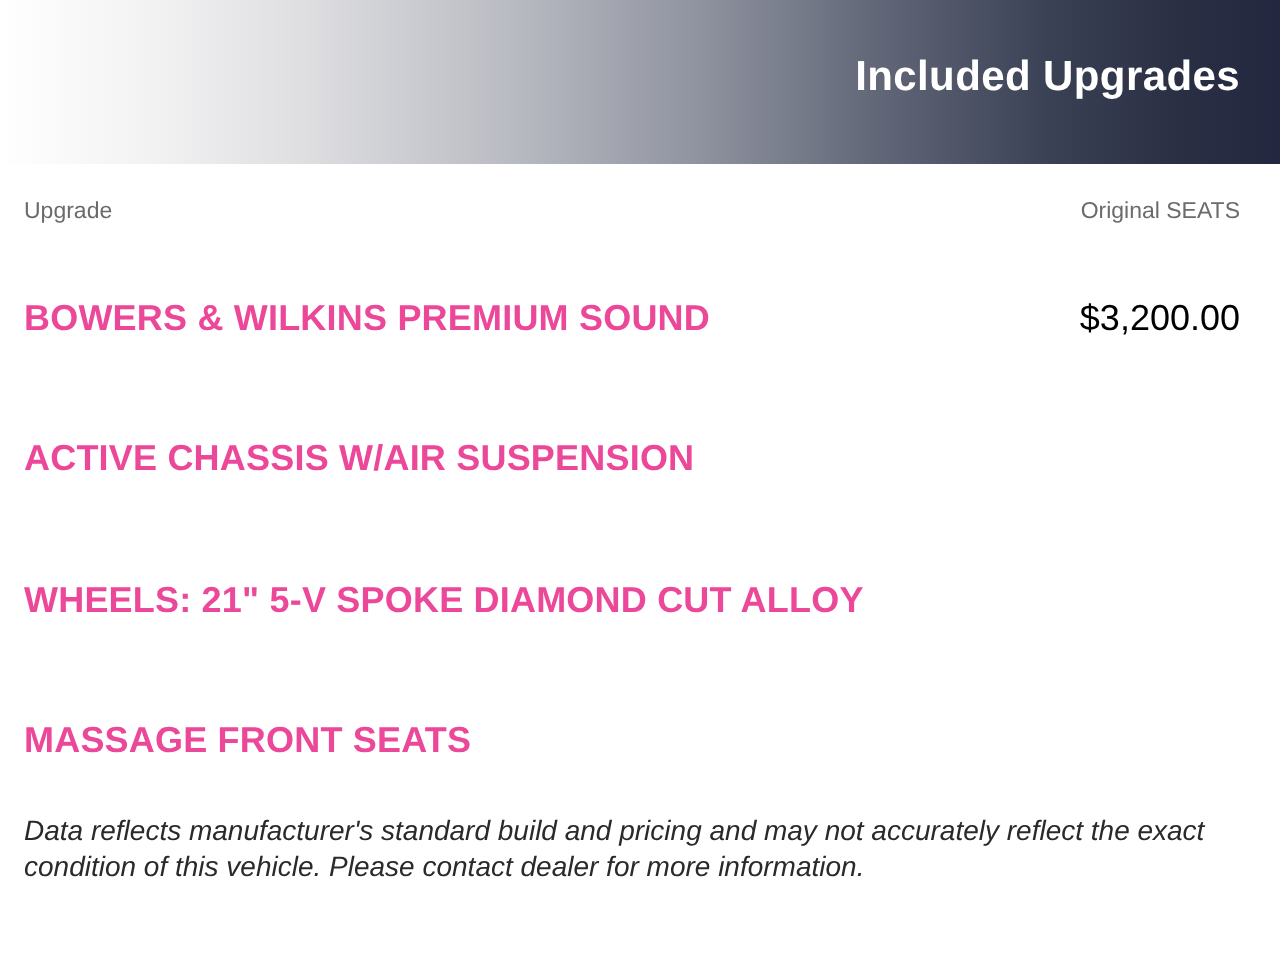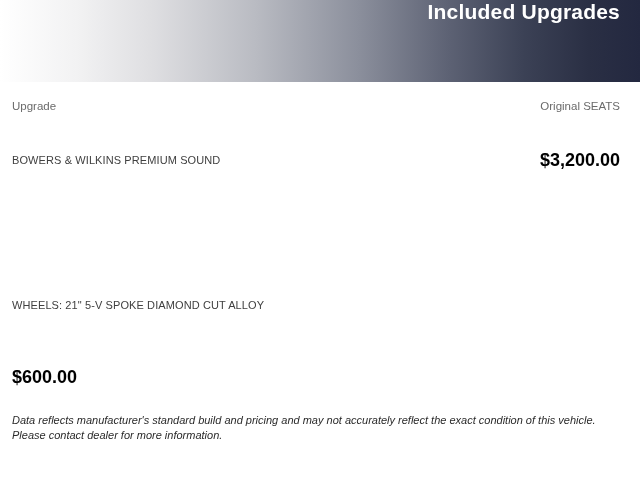--- a/index.html
+++ b/index.html
@@ -28,21 +28,21 @@
       #ffffff 0%,
       #f2f2f3 12%,
       #dedee1 24%,
       #b9bbc2 40%,
       #8b8f9c 56%,
       #5d6274 70%,
       #3b4155 82%,
       #2a2f44 92%,
       #232840 100%);
     display: flex;
-    align-items: flex-start;
+    align-items: center;
     justify-content: flex-end;
     box-sizing: border-box;
     padding: 0 20px 0 0;
   }
   .header-title {
     color: #ffffff;
     font-size: 21px;
     font-weight: bold;
     letter-spacing: 0.2px;
     padding-bottom: 4px;
@@ -67,34 +67,34 @@
   }
   .row {
     flex: 1 1 0;
     display: flex;
     align-items: center;
     justify-content: space-between;
     padding: 0 20px 0 12px;
     box-sizing: border-box;
   }
   .row-name {
-    font-size: 11px;
-    color: #404040;
-    font-weight: normal;
+    font-size: 18px;
+    color: #ec4899;
+    font-weight: bold;
     letter-spacing: 0.1px;
   }
   .row-price {
     font-size: 18px;
     color: #000000;
-    font-weight: bold;
+    font-weight: normal;
     white-space: nowrap;
   }
   .disclaimer {
     flex: 0 0 auto;
-    font-size: 11px;
+    font-size: 14px;
     font-style: italic;
     color: #2a2a2a;
     padding: 0 14px 8px 12px;
     line-height: 1.3;
   }
   .footer-strip {
     flex: 0 0 30px;
     background: #ffffff;
   }
 </style>
@@ -113,28 +113,29 @@
   </div>
 
   <div class="rows">
 
     <div class="row">
       <div class="row-name">BOWERS &amp; WILKINS PREMIUM SOUND</div>
       <div class="row-price">$3,200.00</div>
     </div>
 
     <div class="row">
+      <div class="row-name">ACTIVE CHASSIS W/AIR SUSPENSION</div>
     </div>
 
     <div class="row">
       <div class="row-name">WHEELS: 21" 5-V SPOKE DIAMOND CUT ALLOY</div>
     </div>
 
     <div class="row">
-      <div class="row-price">$600.00</div>
+      <div class="row-name">MASSAGE FRONT SEATS</div>
     </div>
 
   </div>
 
   <div class="disclaimer">Data reflects manufacturer's standard build and pricing and may not accurately reflect the exact condition of this vehicle. Please contact dealer for more information.</div>
 
   <div class="footer-strip"></div>
 
 </div>
 

